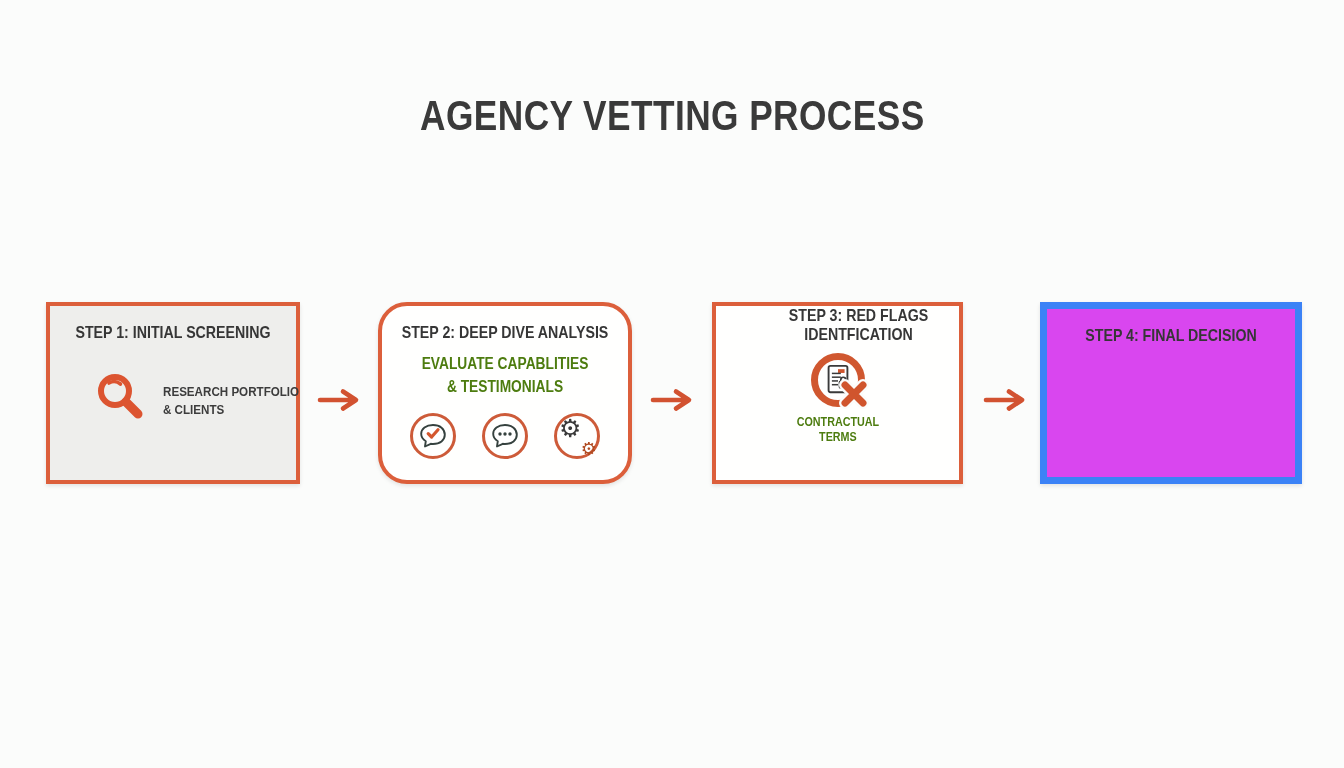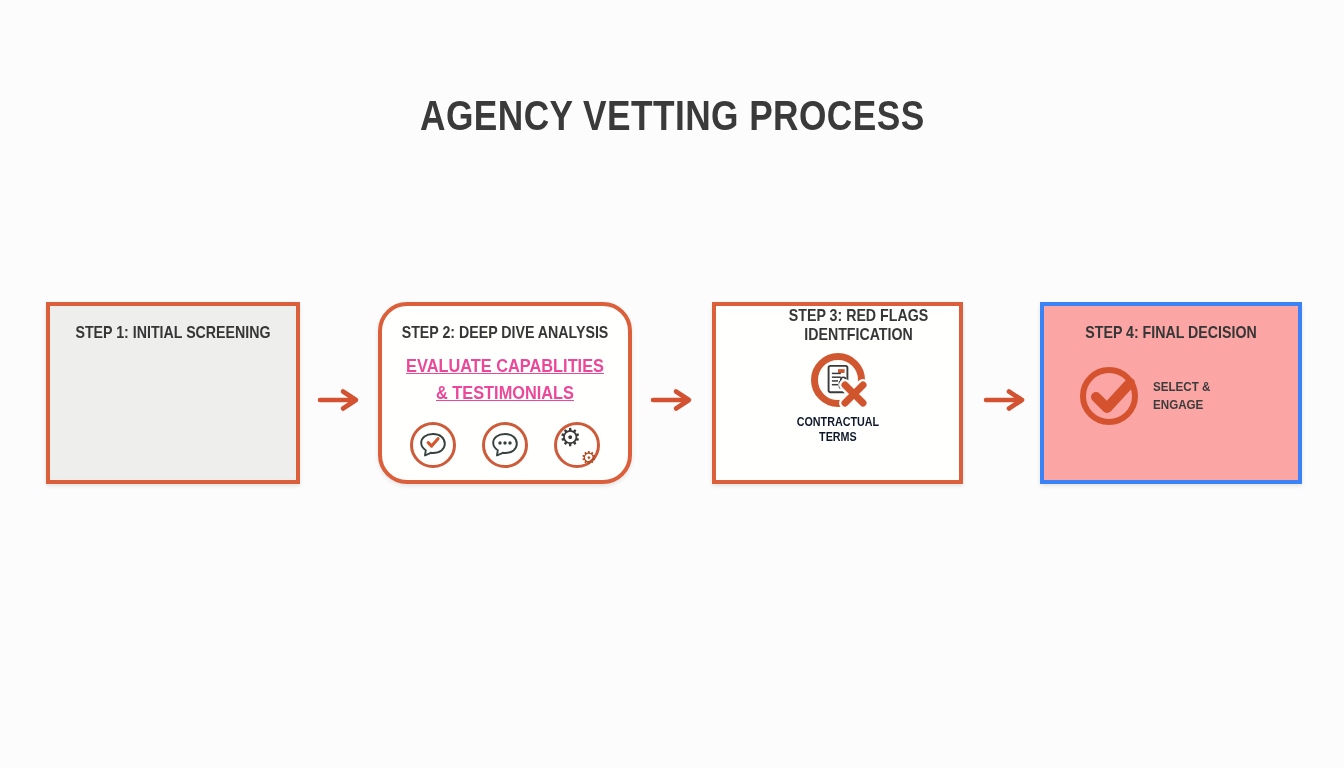--- a/index.html
+++ b/index.html
@@ -21,21 +21,21 @@
   .main-title .cx { display:inline-block; transform: scaleX(.84); transform-origin: 50% 50%; white-space: nowrap; }
 
   
   .step-box {
     position: absolute; top: 302px; height: 182px;
     box-sizing: border-box;
     box-shadow: 0 2px 4px rgba(0,0,0,.10);
   }
   .box-orange-gray  { background:#eeeeec; border: 4px solid #dc5f3b; }
   .box-orange-white { background:#fffffe; border: 4px solid #dc5f3b; }
-  .box-gray-gray    { background:#fca5a5; border: 4px solid #3b82f6; }
+  .box-gray-gray    { background:#d946ef; border: 7px solid #3b82f6; }
   #step1 { left: 46px;  width: 254px; }
   #step2 { left: 378px; width: 254px; border-radius: 29px; }
   #step3 { left: 712px; width: 251px; }
   #step4 { left: 1040px; width: 262px; }
 
   .box-title {
     margin-top: 17px;
     text-align: center;
     font-size: 16.5px; font-weight: 700; color: #363636;
     line-height: 1.18;
@@ -43,21 +43,21 @@
   .cx   { display:block; transform: scaleX(.86); transform-origin: 50% 50%; white-space: nowrap; }
   .cx-l { display:block; transform: scaleX(.86); transform-origin: 0 50%;  white-space: nowrap; }
 
   .icon-text-row { display:flex; align-items:center; gap:15px; }
   #step1 .icon-text-row { margin: 30px 0 0 44px; }
   #step4 .icon-text-row { margin: 25px 0 0 36px; }
   .side-label { font-size: 13.5px; font-weight: 700; color: #3c3c3c; line-height: 1.4; }
 
   .center-label {
     margin-top: 11px; text-align: center;
-    font-size: 19px; font-weight: 700; color: #ec4899; line-height: 1.4; text-decoration: underline;
+    font-size: 16px; font-weight: 700; color: #4d7c0f; line-height: 1.4;
   }
 
   
   .icons-row { display:flex; justify-content:center; gap: 26px; margin-top: 15px; }
   .ring-sm {
     width: 40px; height: 40px; border-radius: 50%;
     border: 3.5px solid #cd5b39; background:#fffffe;
     display:flex; align-items:center; justify-content:center;
     position: relative;
   }
@@ -69,21 +69,21 @@
   .flag-col { width: 72px; display:flex; flex-direction:column; align-items:center; }
   .ring-lg {
     width: 40px; height: 40px; border-radius: 50%;
     border: 7px solid #d0572f; background:#fffffe;
     display:flex; align-items:center; justify-content:center;
     position: relative;
   }
   .x-badge { position:absolute; right:-12px; bottom:-10px; width:32px; height:32px; }
   .flag-label {
     margin-top: 8px; text-align:center;
-    font-size: 12.5px; font-weight:700; color:#0f172a; line-height:1.22;
+    font-size: 12.5px; font-weight:700; color:#4d7c0f; line-height:1.22;
   }
 
   
   .flow-arrow { position:absolute; top: 387px; width:46px; height:26px; }
 
   
   .check-ring {
     width: 46px; height: 46px; border-radius:50%;
     border: 6px solid #d4532e;
     display:flex; align-items:center; justify-content:center;
@@ -96,20 +96,33 @@
 
 <div id="canvas">
 
   <div class="main-title">
     <span class="cx">AGENCY VETTING PROCESS</span>
   </div>
 
   <div id="step1" class="step-box box-orange-gray">
     <div class="box-title">
       <span class="cx">STEP 1: INITIAL SCREENING</span>
+    </div>
+    <div class="icon-text-row">
+      <span>
+        <svg width="54" height="54" viewBox="0 0 54 54">
+          <circle cx="21" cy="19" r="14" fill="none" stroke="#dc5430" stroke-width="6"></circle>
+          <path d="M15 11 Q21 7.5 26.5 12" fill="none" stroke="#dc5430" stroke-width="3.6" stroke-linecap="round"></path>
+          <line x1="32" y1="30" x2="44" y2="42" stroke="#dc5430" stroke-width="9" stroke-linecap="round"></line>
+        </svg>
+      </span>
+      <div class="side-label">
+        <span class="cx-l">RESEARCH PORTFOLIO</span>
+        <span class="cx-l">&amp; CLIENTS</span>
+      </div>
     </div>
   </div>
 
   <div id="step2" class="step-box box-orange-white">
     <div class="box-title">
       <span class="cx">STEP 2: DEEP DIVE ANALYSIS</span>
     </div>
     <div class="center-label">
       <span class="cx">EVALUATE CAPABLITIES</span>
       <span class="cx">&amp; TESTIMONIALS</span>
@@ -170,31 +183,20 @@
 
 
 
     </div>
   </div>
 
   <div id="step4" class="step-box box-gray-gray">
     <div class="box-title">
       <span class="cx">STEP 4: FINAL DECISION</span>
     </div>
-    <div class="icon-text-row">
-      <span class="check-ring">
-        <svg width="56" height="56" viewBox="0 0 56 56">
-          <path d="M14 30 L25 41 L48 16" fill="none" stroke="#d4532e" stroke-width="10" stroke-linecap="round" stroke-linejoin="round"></path>
-        </svg>
-      </span>
-      <div class="side-label">
-        <span class="cx-l">SELECT &amp;</span>
-        <span class="cx-l">ENGAGE</span>
-      </div>
-    </div>
   </div>
 
   <span class="flow-arrow" style="left:316px;">
     <svg width="46" height="26" viewBox="0 0 46 26">
       <path d="M4 13 H36 M27 4.5 L40 13 L27 21.5" fill="none" stroke="#d25231" stroke-width="4.6" stroke-linecap="round" stroke-linejoin="round"></path>
     </svg>
   </span>
   <span class="flow-arrow" style="left:649px;">
     <svg width="46" height="26" viewBox="0 0 46 26">
       <path d="M4 13 H36 M27 4.5 L40 13 L27 21.5" fill="none" stroke="#d25231" stroke-width="4.6" stroke-linecap="round" stroke-linejoin="round"></path>

